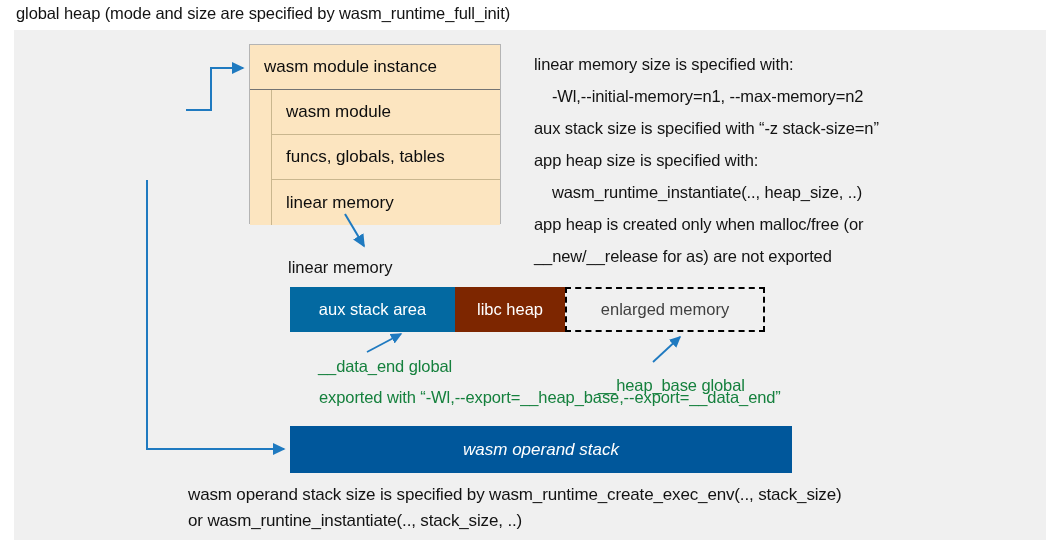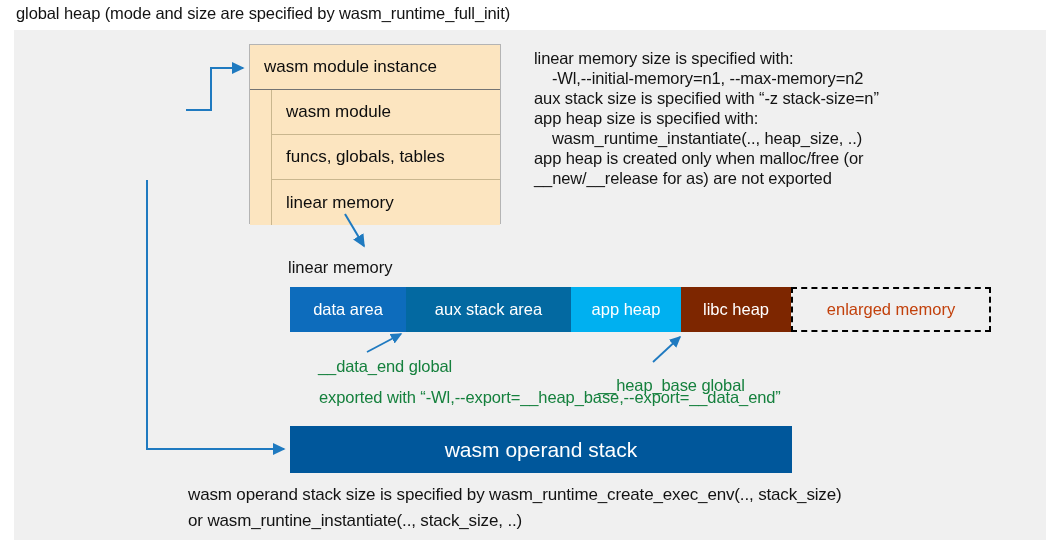--- a/index.html
+++ b/index.html
@@ -88,21 +88,21 @@
   #wasm-module-instance-box .node-body-row { height: 45px; }
   #wasm-module-instance-box .node-gutter { width: 22px; border-right: 1px solid #c9b68e; }
   #wasm-module-instance-box .row-sep .node-cell { border-bottom: 1px solid #c9b68e; }
 
   
   #notes-block {
     position: absolute;
     left: 534px;
     top: 48px;
     font-size: 16.5px;
-    line-height: 20px;
+    line-height: 32px;
     color: #131313;
     white-space: pre;
     letter-spacing: -0.1px;
   }
 
   
   #linear-memory-label {
     position: absolute;
     left: 288px;
     top: 258px;
@@ -123,21 +123,21 @@
     display: flex;
     align-items: center;
     justify-content: center;
     font-size: 16.5px;
     color: #ffffff;
     white-space: nowrap;
   }
   .mem-seg.enlarged {
     border: 2.5px dashed #000000;
     background: #f0f0f0;
-    color: #c2410c;
+    color: #404040;
   }
 
   
   .annot-text {
     position: absolute;
     font-size: 16.5px;
     color: #15803d;
     white-space: nowrap;
     letter-spacing: -0.1px;
   }
@@ -148,23 +148,24 @@
   
   #wasm-operand-stack-bar {
     position: absolute;
     left: 290px;
     top: 426px;
     width: 502px;
     height: 47px;
     display: flex;
     align-items: center;
     justify-content: center;
-    font-size: 21px;
+    font-size: 17px;
     color: #ffffff;
     white-space: nowrap;
+    font-style: italic;
   }
 
   
   #bottom-notes {
     position: absolute;
     left: 188px;
     top: 482px;
     font-size: 17px;
     line-height: 26px;
     color: #131313;
@@ -210,23 +211,21 @@
   <div id="notes-block">linear memory size is specified with:
     -Wl,--initial-memory=n1, --max-memory=n2
 aux stack size is specified with “-z stack-size=n”
 app heap size is specified with:
     wasm_runtime_instantiate(.., heap_size, ..)
 app heap is created only when malloc/free (or
 __new/__release for as) are not exported</div>
 
   <div id="linear-memory-label">linear memory</div>
   <div id="linear-memory-strip">
-    <div class="mem-seg" style="width: 116px; background: rgb(13, 108, 188);">data area</div>
     <div class="mem-seg" style="width: 165px; background: #0369a1;">aux stack area</div>
-    <div class="mem-seg" style="width: 110px; background: rgb(0, 176, 240);">app heap</div>
     <div class="mem-seg" style="width: 110px; background: rgb(125, 38, 0);">libc heap</div>
     <div class="mem-seg enlarged" style="width: 200px;">enlarged memory</div>
   </div>
 
   <div class="annot-text" id="data-end-label">__data_end global</div>
   <div class="annot-text" id="heap-base-label">__heap_base global</div>
   <div class="annot-text" id="exported-with-label">exported with “-Wl,--export=__heap_base,--export=__data_end”</div>
 
   <div id="wasm-operand-stack-bar" style="background: rgb(0, 87, 155);">wasm operand stack</div>
 

